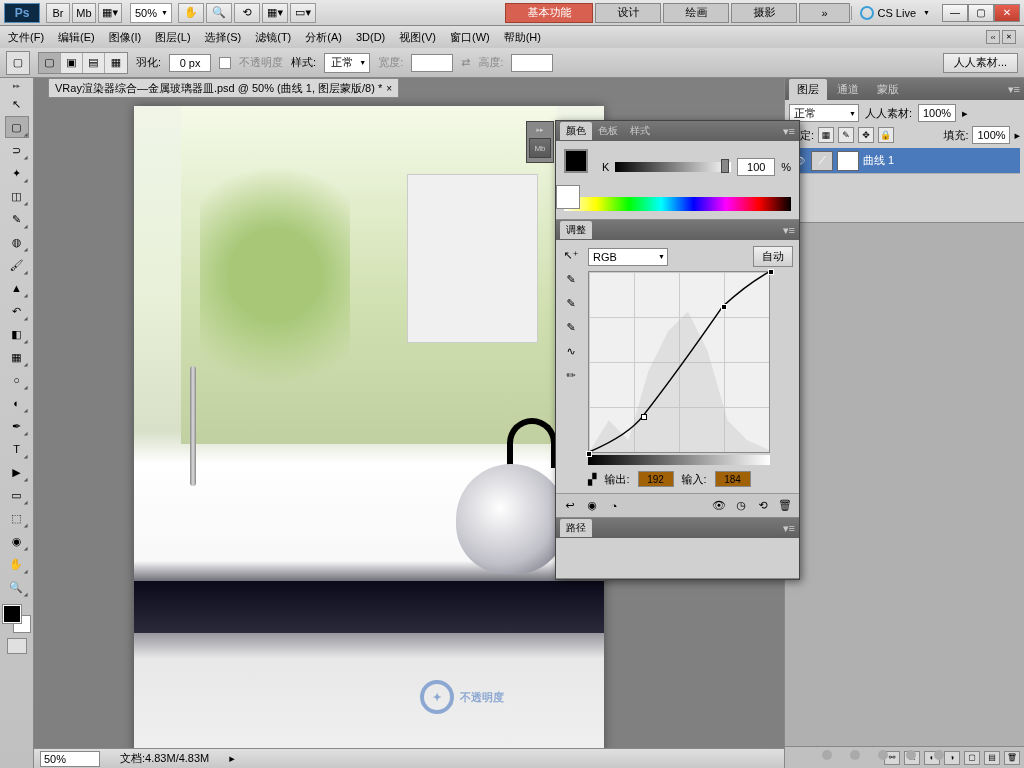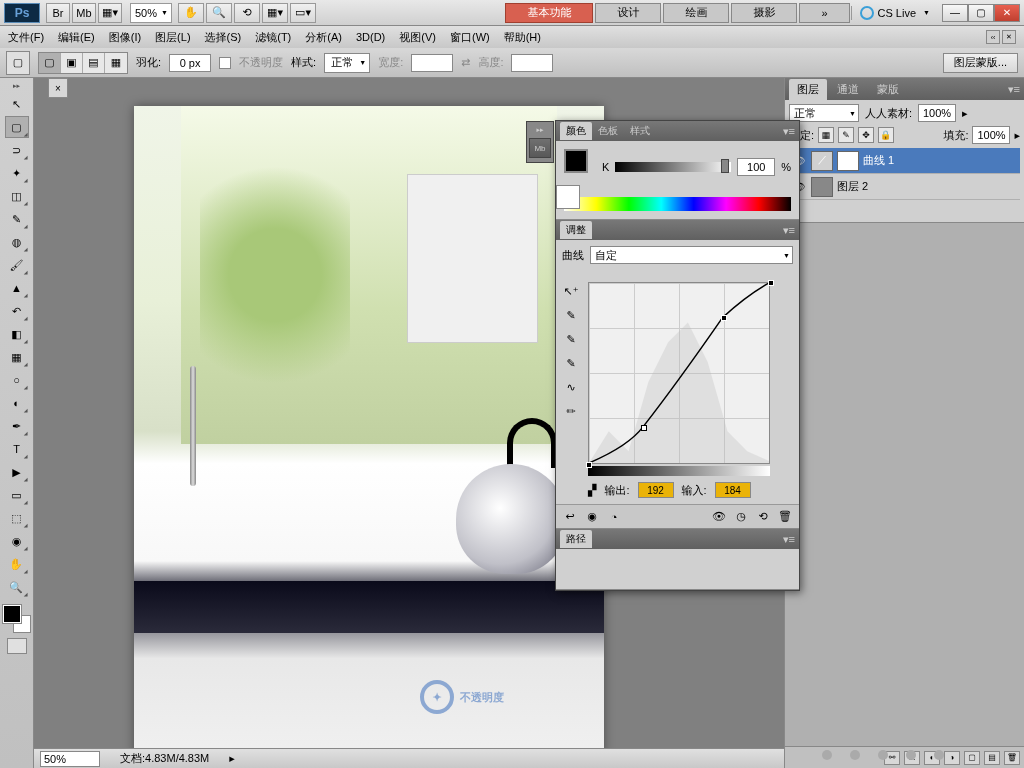--- a/index.html
+++ b/index.html
@@ -106,21 +106,21 @@
 .ct-icon{width:18px;height:18px;display:flex;align-items:center;justify-content:center;font-size:11px;}
 .curves-right{flex:1;}
 .rgb-row{display:flex;gap:6px;align-items:center;margin-bottom:4px;}
 .auto-btn{padding:2px 8px;border:1px solid #888;background:linear-gradient(#f0f0f0,#d0d0d0);}
 .curves-grid{width:182px;height:182px;background:#f0f0f0;border:1px solid #888;position:relative;background-image:linear-gradient(#ccc 1px,transparent 1px),linear-gradient(90deg,#ccc 1px,transparent 1px);background-size:45px 45px;}
 .curve-line{position:absolute;inset:0;}
 .histo{position:absolute;inset:0;opacity:0.3;}
 .curve-pt{position:absolute;width:6px;height:6px;background:#000;border:1px solid #fff;transform:translate(-3px,-3px);}
 .gradient-bar{height:10px;margin-top:2px;background:linear-gradient(90deg,#000,#fff);width:182px;}
 .io-row{display:flex;gap:8px;align-items:center;margin-top:6px;}
-.io-input{width:36px;height:16px;border:1px solid #888;background:#eab308;text-align:center;font-size:10px;}
+.io-input{width:36px;height:16px;border:1px solid #888;background:#a16207;text-align:center;font-size:10px;}
 .adjust-icons{height:24px;background:#c8c8c8;display:flex;align-items:center;justify-content:space-between;padding:0 6px;border-top:1px solid #999;}
 .ai-group{display:flex;gap:6px;}
 .ai-icon{width:16px;height:16px;font-size:11px;display:flex;align-items:center;justify-content:center;}
 .path-body{height:40px;background:#d0d0d0;}
 .watermark{position:absolute;left:420px;top:680px;font-size:28px;color:rgba(100,140,200,0.7);font-weight:bold;display:flex;align-items:center;gap:6px;}
 .wm-icon{width:34px;height:34px;border:4px solid rgba(100,140,200,0.7);border-radius:50%;display:flex;align-items:center;justify-content:center;}
 .bottom-dots{position:absolute;right:80px;bottom:8px;display:flex;gap:18px;}
 .bd{width:10px;height:10px;border-radius:50%;background:#aaa;}
 </style>
 </head>
@@ -192,21 +192,21 @@
   <span class="opt-label">样式:</span>
   <div class="opt-select">
       <span>正常</span>
     </div>
   <span class="opt-label opt-dim">宽度:</span>
   <input class="opt-input opt-dim" disabled="" style="">
   <span class="opt-dim">⇄</span>
   <span class="opt-label opt-dim">高度:</span>
   <input class="opt-input opt-dim" disabled="" style="">
   <div class="spacer"></div>
-  <button class="opt-btn">图层蒙版...</button>
+  <button class="opt-btn">人人素材...</button>
 </div>
 
 <div class="workspace">
   <div class="toolbox">
     <div style="font-size:7px;color:#555;margin-bottom:2px">▸▸</div>
     <div class="tool no-fly">↖</div>
     <div class="tool active">▢</div>
     <div class="tool">⊃</div>
     <div class="tool">✦</div>
     <div class="tool">◫</div>
@@ -229,20 +229,21 @@
     <div class="tool">🔍</div>
     <div class="color-swatch">
       <div class="bg-color"></div>
       <div class="fg-color"></div>
     </div>
     <div class="qm-btn"></div>
   </div>
 
   <div class="canvas-area">
     <div class="doc-tab">
+      <span>VRay渲染器综合—金属玻璃器皿.psd @ 50% (曲线 1, 图层蒙版/8) *</span>
         <span class="x">×</span>
     </div>
     <div class="canvas">
       <div class="kitchen-img">
         <div class="window-frame">
             <div class="tree"></div>
             <div class="house"></div>
           </div>
         <div class="faucet"></div>
         <div class="kettle-handle"></div>
@@ -286,25 +287,20 @@
           <input class="pct-input" value="100%" style="">
             <span>▸</span>
         </div>
         <div class="layer-list">
           <div class="layer selected">
             <div class="eye">👁</div>
             <div class="layer-thumb" style="background:#d0d0d0;display:flex;align-items:center;justify-content:center">⟋</div>
             <div class="mask-thumb"></div>
             <span>曲线 1</span>
           </div>
-          <div class="layer">
-            <div class="eye">👁</div>
-            <div class="layer-thumb"></div>
-            <span>图层 2</span>
-          </div>
         </div>
       </div>
       <div class="layer-bottom" style="position:absolute;bottom:0;left:0;right:0">
         <div class="lb-icon">⚯</div>
         <div class="lb-icon">fx</div>
         <div class="lb-icon">◐</div>
         <div class="lb-icon">◑</div>
         <div class="lb-icon">▢</div>
         <div class="lb-icon">▤</div>
         <div class="lb-icon">🗑</div>
@@ -340,38 +336,37 @@
     </div>
     <div class="rainbow"></div>
   </div>
 
   <div class="fp-section">
     <div class="fp-tabs">
       <div class="fp-tab active">调整</div>
       <div class="spacer"></div>
         <span style="color:#ccc">▾≡</span>
     </div>
-    <div class="adjust-body">
-      <div class="adjust-row">
-        <span>曲线</span>
-        <div class="select-box" style="flex:1">
-            <span>自定</span>
-          </div>
-      </div>
-    </div>
     <div class="curves-area">
       <div class="curves-tools">
         <div class="ct-icon">↖⁺</div>
         <div class="ct-icon">✎</div>
         <div class="ct-icon">✎</div>
         <div class="ct-icon">✎</div>
         <div class="ct-icon">∿</div>
         <div class="ct-icon">✏</div>
       </div>
       <div class="curves-right">
+        <div class="rgb-row">
+          <div class="select-box" style="width:80px">
+              <span>RGB</span>
+            </div>
+          <div class="spacer"></div>
+          <button class="auto-btn">自动</button>
+        </div>
         <div class="curves-grid">
           <svg class="curve-line" viewBox="0 0 182 182">
             <polygon class="histo" points="0,182 20,150 40,170 60,100 80,60 100,40 120,80 140,150 160,170 182,180 182,182" fill="#bbb"></polygon>
             <path d="M 0 182 Q 40 165, 55 145 Q 90 100, 135 35 Q 160 12, 182 0" stroke="#000" fill="none" stroke-width="1.5"></path>
           </svg>
           <div class="curve-pt" style="left:0;top:182px"></div>
           <div class="curve-pt" style="left:55px;top:145px;background:#fff;border-color:#000"></div>
           <div class="curve-pt" style="left:135px;top:35px"></div>
           <div class="curve-pt" style="left:182px;top:0"></div>
         </div>

